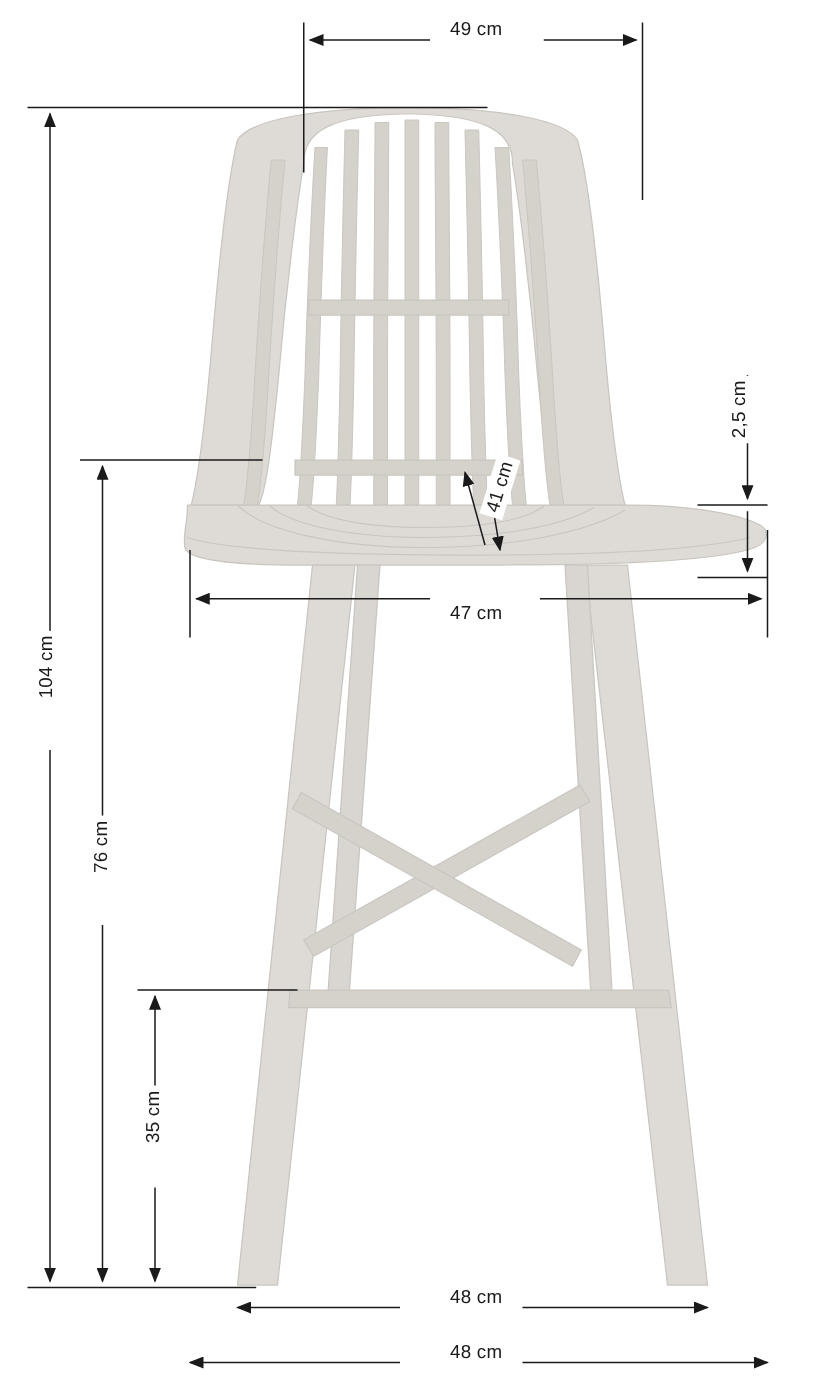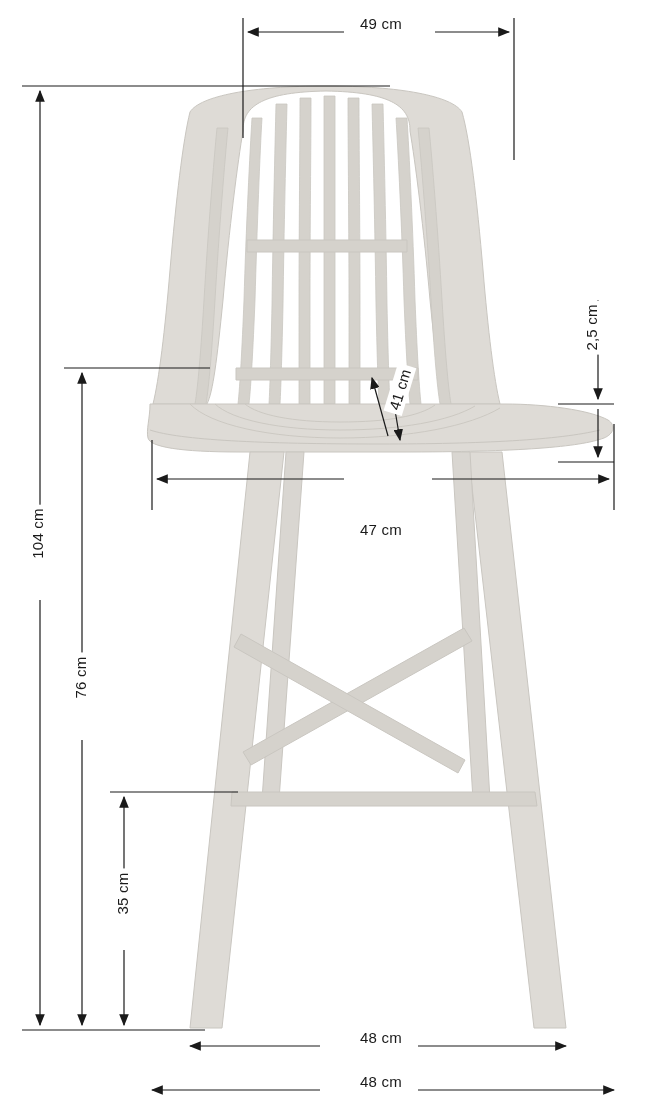--- a/index.html
+++ b/index.html
@@ -148,19 +148,19 @@
   <div class="dim-label rot90" style="left:8px; top:524px;">104 cm</div>
 
   <div class="dim-label rot90" style="left:56px; top:668px;">76 cm</div>
 
   <div class="dim-label rot90" style="left:98px; top:884px;">35 cm</div>
 
   <div class="dim-label rot90" style="left:564px; top:318px;">2,5 cm</div>
 
   <div class="dim-label rot-tilt" style="left:375px; top:380px;">41 cm</div>
 
-  <div class="dim-label" style="left:356px; top:481px;margin-top:39px;">47 cm</div>
+  <div class="dim-label" style="left:356px; top:481px;">47 cm</div>
 
   <div class="dim-label" style="left:356px; top:1028px;">48 cm</div>
 
   <div class="dim-label" style="left:356px; top:1072px;">48 cm</div>
 
 </div>
 
 </body></html>

